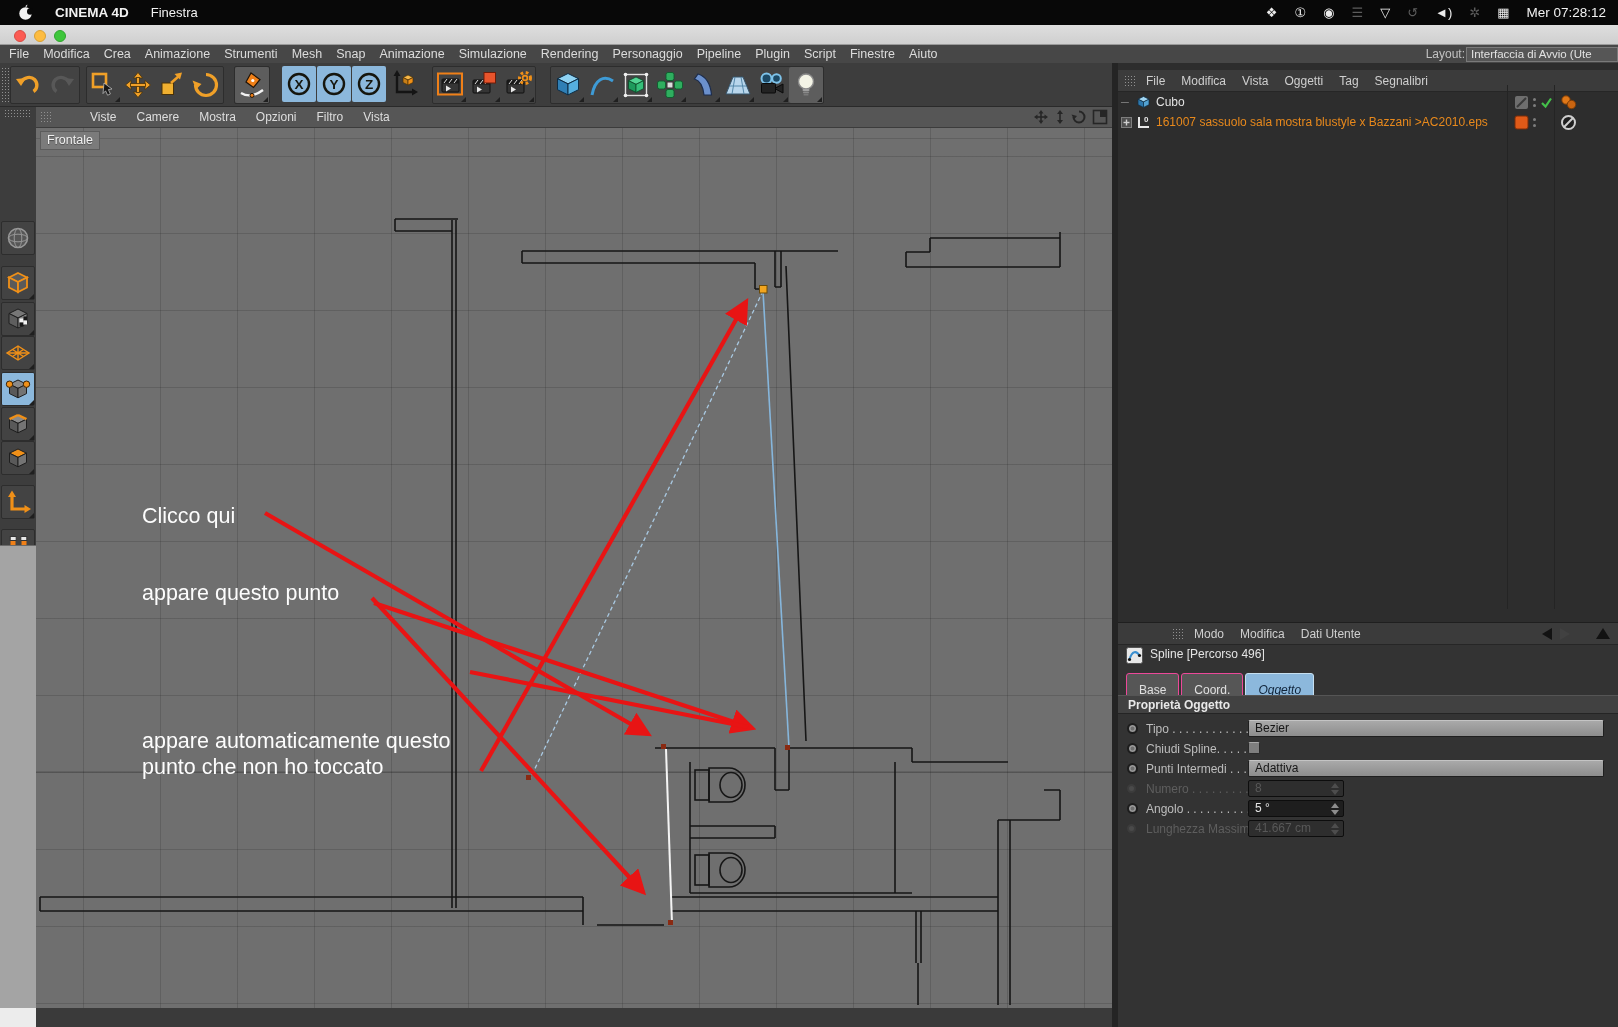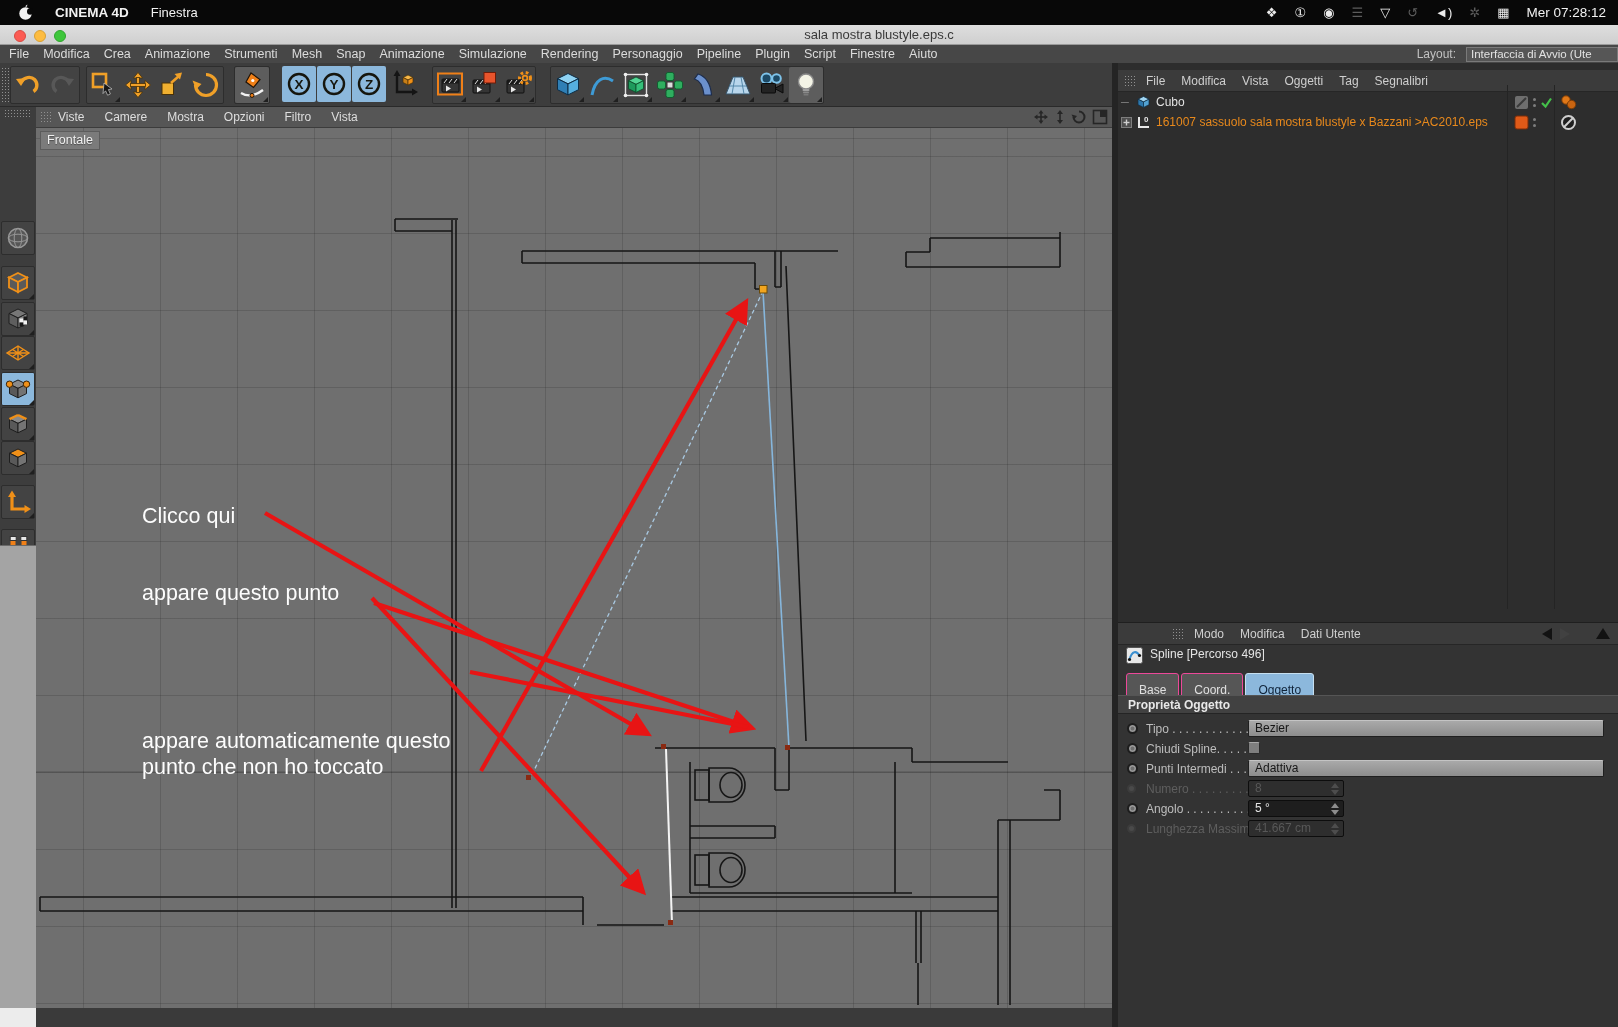--- a/index.html
+++ b/index.html
@@ -22,21 +22,21 @@
   .tl{position:absolute;top:4.5px;width:12px;height:12px;border-radius:50%;}
   #tl-close{left:14px;background:#fc5b53;border:0.5px solid #d84b44;}
   #tl-min{left:34px;background:#fdbc40;border:0.5px solid #d8a034;}
   #tl-zoom{left:54px;background:#3ec63b;border:0.5px solid #2fa52e;}
   #wintitle{position:absolute;left:0;right:0;top:2px;text-align:center;font-size:13px;color:#3a3a3a;padding-left:140px;}
 
   
   #appmenu{position:absolute;left:0;top:45px;width:1618px;height:18px;background:#474747;color:#dcdcdc;
     display:flex;align-items:center;font-size:12.5px;}
   #appmenu .items{display:flex;gap:14px;padding-left:9px;}
-  #appmenu .layoutwrap{margin-left:auto;display:flex;align-items:center;gap:10px;padding-right:0;}
+  #appmenu .layoutwrap{margin-left:auto;display:flex;align-items:center;gap:1px;padding-right:0;}
   #appmenu .layoutlabel{color:#c2c2c2;font-size:12px;}
   #appmenu .layoutvalue{width:152px;height:15px;background:#565656;border:1px solid #7a7a7a;color:#e2e2e2;
     font-size:11.5px;padding:0 4px;white-space:nowrap;overflow:hidden;}
 
   
   #toolbar{position:absolute;left:0;top:63px;width:1112px;height:44px;background:#3d3d3d;border-bottom:1px solid #2a2a2a;}
   .grip{background-image:radial-gradient(#909090 30%,transparent 34%);background-size:3px 3px;}
   #toolbar .tgrip{position:absolute;left:1px;top:4px;width:8px;height:36px;}
   .tgroup{position:absolute;top:3px;height:38px;background:#434343;border:1px solid #2d2d2d;border-radius:2px;display:flex;}
   .tile{width:34px;height:36px;position:relative;display:flex;align-items:center;justify-content:center;}
@@ -49,21 +49,21 @@
   #leftbar .lgrip{position:absolute;left:4px;top:2px;width:28px;height:8px;}
   .ltile{position:absolute;left:1px;width:34px;height:34px;display:flex;align-items:center;justify-content:center;
     background:#434343;border:1px solid #2d2d2d;border-radius:2px;}
   .ltile.fly:after{content:"";position:absolute;right:0px;bottom:0px;border-left:5px solid transparent;border-bottom:5px solid #1f1f1f;}
   .ltile.active{background:#8cb8dc;}
   #leftlight{position:absolute;left:0;top:545px;width:36px;height:463px;background:#a4a4a4;border-top:1px solid #6a6a6a;}
   #leftwhite{position:absolute;left:0;top:1008px;width:36px;height:19px;background:#ececec;}
 
   
   #vpheader{position:absolute;left:36px;top:107px;width:1076px;height:21px;background:#565656;
-    display:flex;align-items:center;color:#dedede;font-size:12px;border-bottom:1px solid #3c3c3c;}
+    display:flex;align-items:center;color:#dedede;font-size:12px;border-bottom:1px solid #3c3c3c;gap:32px;}
   #vpheader .vgrip{width:12px;height:12px;margin:0 6px 0 4px;}
   #vpheader .items{display:flex;gap:20px;}
   #vpheader .vicons{margin-left:auto;display:flex;align-items:center;gap:5px;padding-right:4px;}
 
   
   #viewport{position:absolute;left:36px;top:128px;width:1076px;height:1019px;background-color:#6f6f6f;
     background-image:
       repeating-linear-gradient(to right, rgba(18,18,18,0.16) 0 1px, transparent 1px 77px),
       repeating-linear-gradient(to bottom, rgba(18,18,18,0.16) 0 1px, transparent 1px 77px);
     background-position:47px 0px, 0px 28px;overflow:hidden;}
@@ -95,21 +95,21 @@
   #am{position:absolute;left:0;top:559px;width:500px;height:405px;background:#333333;border-top:1px solid #1f1f1f;}
   #am .pmenubar{top:0;padding-left:48px;}
   #am .navarrows{margin-left:auto;display:flex;align-items:center;gap:8px;padding-right:8px;}
   .tri-l{width:0;height:0;border-top:6px solid transparent;border-bottom:6px solid transparent;border-right:10px solid #121212;}
   .tri-r{width:0;height:0;border-top:6px solid transparent;border-bottom:6px solid transparent;border-left:10px solid #414141;}
   .tri-u{width:0;height:0;border-left:7px solid transparent;border-right:7px solid transparent;border-bottom:11px solid #121212;margin-left:18px;}
   #objrow{position:absolute;left:0;top:24px;width:500px;height:24px;display:flex;align-items:flex-start;color:#e4e4e4;font-size:12px;gap:7px;padding-left:8px;}
   #tabs{position:absolute;left:8px;top:50px;display:flex;gap:2px;}
   .tab{height:34px;padding:0 12px;font-size:12px;display:flex;align-items:center;border-radius:3px 3px 0 0;
     background:#565656;color:#e0e0e0;border:1px solid #ec4899;}
-  .tab.activetab{background:#8cb8dc;color:#10243a;border-color:#c6dff0;}
+  .tab.activetab{background:#8cb8dc;color:#10243a;border-color:#c6dff0;font-style:italic;}
   #sectionhdr{position:absolute;left:0;top:72px;width:500px;height:19px;background:#414141;border-top:1px solid #555;
     border-bottom:1px solid #242424;color:#e8e8e8;font-size:12px;font-weight:bold;display:flex;align-items:center;padding-left:10px;}
   .prow{position:absolute;left:0;width:500px;height:20px;}
   .pcircle{position:absolute;left:9px;top:4px;width:11px;height:11px;border-radius:50%;border:2px solid #1d1d1d;background:#6e6e6e;box-shadow:inset 0 0 0 1.5px #9a9a9a;}
   .pcircle.dimc{width:9px;height:9px;top:5px;border-color:#3c3c3c;background:#4a4a4a;box-shadow:none;}
   .plabel{position:absolute;left:28px;top:3px;font-size:12px;color:#bdbdbd;white-space:nowrap;}
   .plabel.diml{color:#5e5e5e;}
   .dropdown{position:absolute;left:130px;top:1px;width:356px;height:17px;background:linear-gradient(#a9a9a9,#8d8d8d);
     border:1px solid #1f1f1f;border-top-color:#c4c4c4;border-radius:2px;color:#161616;font-size:12px;padding:0 6px;line-height:15px;}
   .checkbox{position:absolute;left:130px;top:3px;width:12px;height:12px;background:#7e7e7e;border:1px solid #2a2a2a;border-top-color:#a8a8a8;border-radius:2px;}
@@ -148,21 +148,20 @@
       <span class="sicon dim">✲</span>
       <span class="sicon">▦</span>
       <span class="clock">Mer 07:28:12</span>
     </div>
   </header>
 
   <div id="titlebar">
     <div class="tl" id="tl-close"></div>
     <div class="tl" id="tl-min"></div>
     <div class="tl" id="tl-zoom"></div>
-    <div id="wintitle">sala mostra blustyle.eps.c</div>
   </div>
 
   <div id="appmenu">
     <div class="items">
       <span>File</span>
       <span>Modifica</span>
       <span>Crea</span>
       <span>Animazione</span>
       <span>Strumenti</span>
       <span>Mesh</span>

